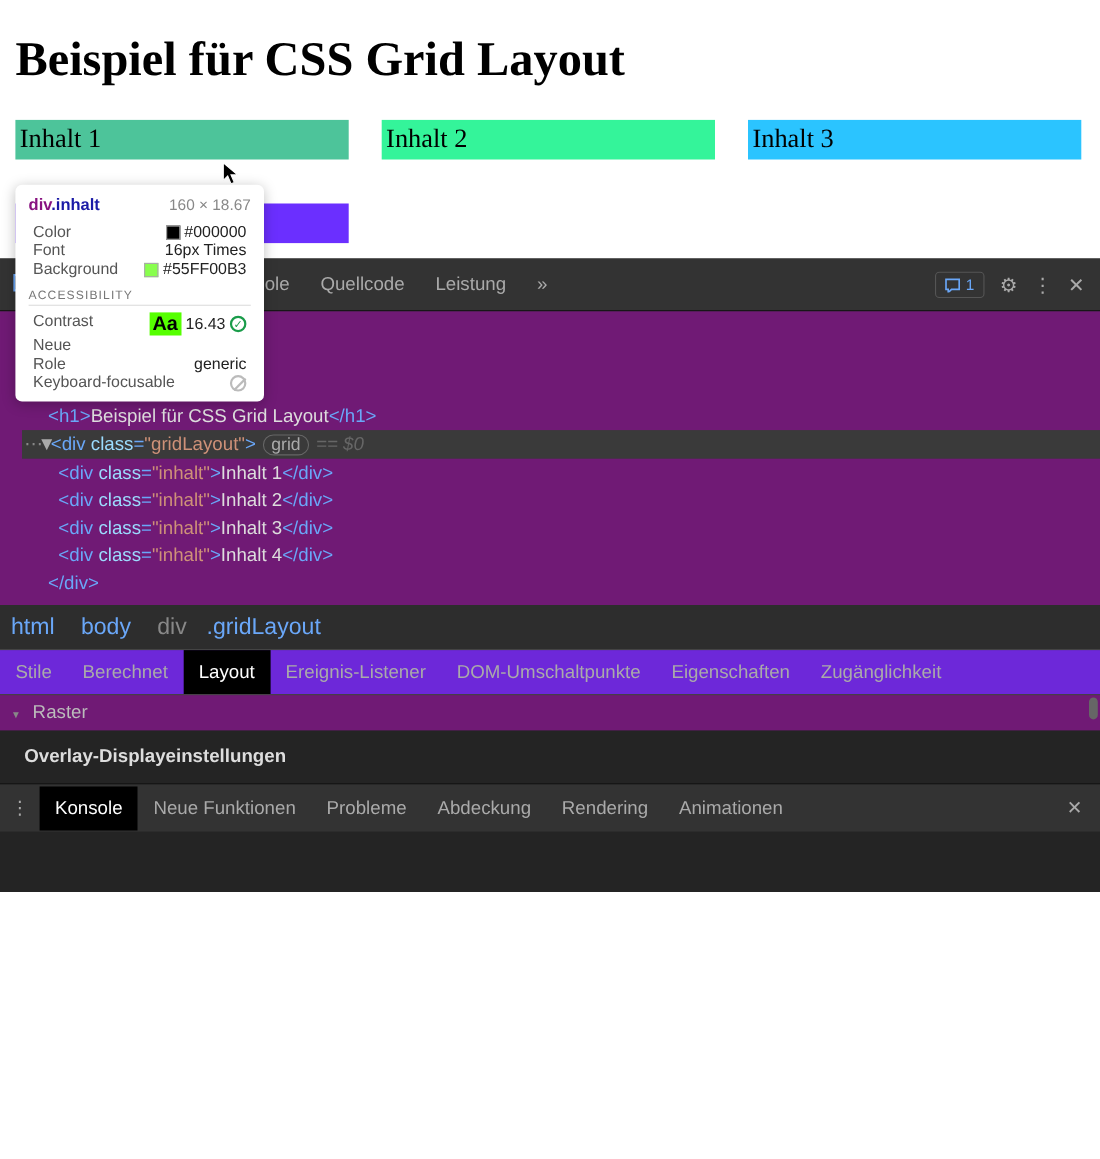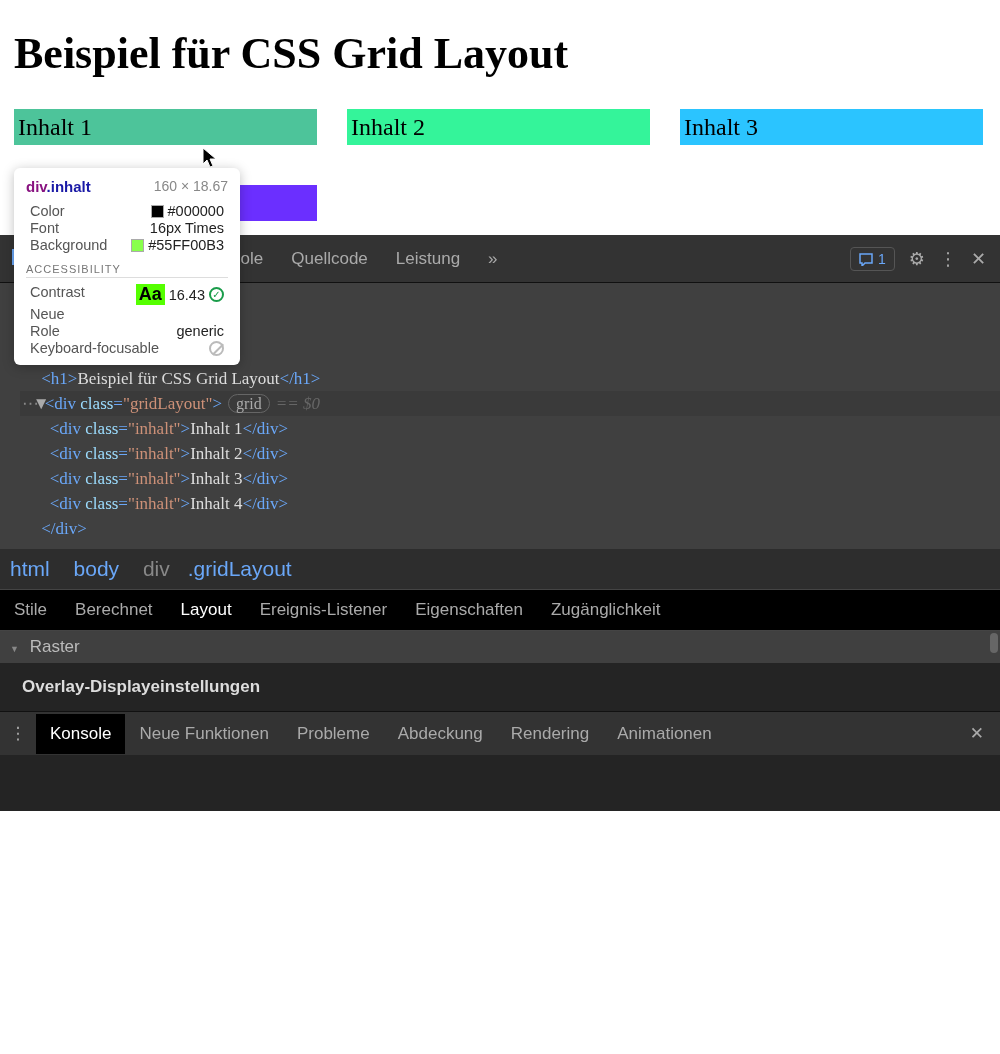--- a/index.html
+++ b/index.html
@@ -47,41 +47,41 @@
   .dt-ico { width:44px; height:48px; display:flex; align-items:center; justify-content:center; color:#9aa0a6;}
   .dt-ico.active { color:#6aa7f8;}
   .dt-tabs { display:flex; flex:1;}
   .dt-tab { padding:12px 14px; color:#aaa; cursor:pointer;}
   .dt-tab.active { background:#000; color:#fff;}
   .dt-right { display:flex; align-items:center; gap:14px; padding-right:14px;}
   .issues-btn { display:flex; align-items:center; gap:5px; border:1px solid #555; padding:3px 8px; border-radius:4px; color:#6aa7f8; font-size:14px;}
   .gear-ico, .dots-ico, .x-ico { color:#aaa; font-size:18px;}
   
   
-  .el-code { background:#404040; font-family: Liberation Serif, serif; font-size:17px; line-height:25px; padding:8px 0 8px 20px;}
+  .el-code { background:#701a75; font-family: Liberation Sans, sans-serif; font-size:17px; line-height:25px; padding:8px 0 8px 20px;}
   .el-code .tag { color:#6aa7f8;}
   .el-code .attr { color:#9cdcfe;}
   .el-code .val { color:#ce9178;}
   .el-code .txt { color:#ddd;}
   .el-code .arrow { color:#aaa; display:inline-block; width:12px;}
   .el-row { padding-left:0; white-space:pre;}
   .el-row.sel { background:#3a3a3a;}
   .el-row.sel .dots3 { color:#888; position:absolute; left:2px;}
   .grid-badge { background:#3a3a3a; color:#aaa; border:1px solid #666; border-radius:10px; padding:0 7px; font-size:16px; margin:0 6px;text-align:center;}
   .eq0 { color:#666; font-style:italic;}
   
   .breadcrumb { background:#2d2d2d; padding:8px 10px; color:#6aa7f8; font-size:21px;}
   .breadcrumb span { margin-right:18px;}
   .breadcrumb .dim { color:#888;}
   
-  .subtabs { display:flex; background:#000000; border-top:1px solid #444;}
+  .subtabs { display:flex; background:#6d28d9; border-top:1px solid #444;}
   .subtab { padding:10px 14px; color:#aaa;}
   .subtab.active { background:#000; color:#fff;}
   
-  .raster { background:#404040; padding:6px 10px; color:#bbb; border-top:1px solid #444; position:relative;}
+  .raster { background:#701a75; padding:6px 10px; color:#bbb; border-top:1px solid #444; position:relative;}
   .raster::before { content:"▼"; font-size:9px; color:#888; margin-right:6px;}
   .raster-scroll { position:absolute; right:2px; top:2px; width:8px; height:20px; background:#666; border-radius:4px;}
   .overlay-sec { padding:14px 22px; color:#ddd; font-weight:600;}
   
   .drawer { display:flex; background:#333; border-top:1px solid #111; height:44px; align-items:center;}
   .drawer-ico { width:36px; text-align:center; color:#aaa;}
   .drawer-tab { padding:10px 14px; color:#aaa;}
   .drawer-tab.active { background:#000; color:#fff;}
   .drawer-x { margin-left:auto; padding:0 16px; color:#aaa;}
   
@@ -207,20 +207,21 @@
     <span>html</span>
     <span>body</span>
     <span><span class="dim">div</span>.gridLayout</span>
   </div>
 
   <div class="subtabs">
     <div class="subtab">Stile</div>
     <div class="subtab">Berechnet</div>
     <div class="subtab active">Layout</div>
     <div class="subtab">Ereignis-Listener</div>
+    <div class="subtab">DOM-Umschaltpunkte</div>
     <div class="subtab">Eigenschaften</div>
     <div class="subtab">Zugänglichkeit</div>
   </div>
 
   <div class="raster">
     <span>Raster</span>
     <span class="raster-scroll"></span>
   </div>
   <div class="overlay-sec">Overlay-Displayeinstellungen</div>
 

